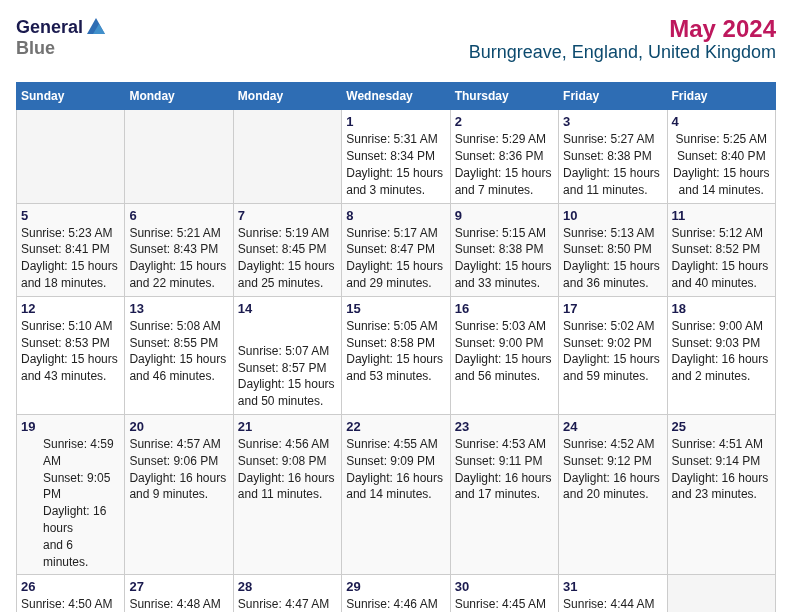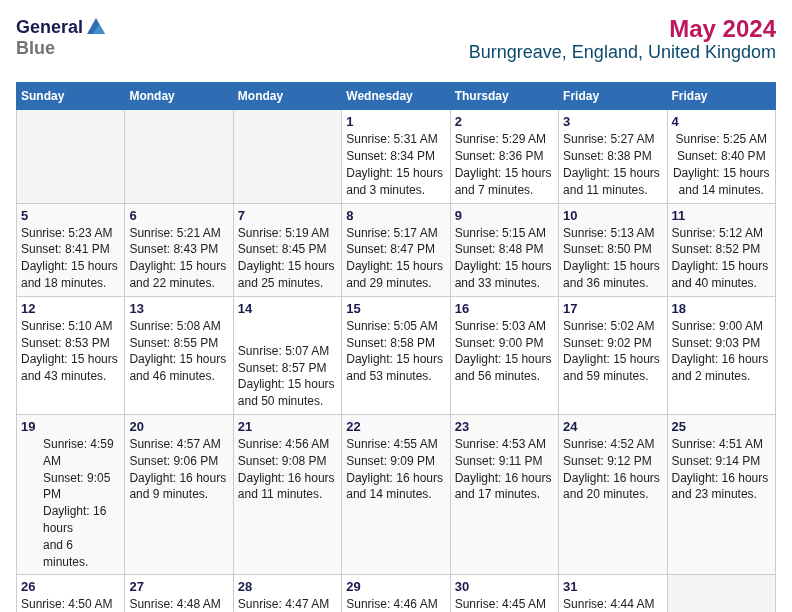--- a/index.html
+++ b/index.html
@@ -185,21 +185,21 @@
         <td>
           <span class="day-num">8</span>
           <div class="day-info" style="white-space: pre-line;">Sunrise: 5:17 AM
 Sunset: 8:47 PM
 Daylight: 15 hours
 and 29 minutes.</div>
         </td>
         <td>
           <span class="day-num">9</span>
           <div class="day-info" style="white-space: pre-line;">Sunrise: 5:15 AM
-Sunset: 8:48 PM
+Sunset: 8:38 PM
 Daylight: 15 hours
 and 33 minutes.</div>
         </td>
         <td>
           <span class="day-num">10</span>
           <div class="day-info" style="white-space: pre-line;">Sunrise: 5:13 AM
 Sunset: 8:50 PM
 Daylight: 15 hours
 and 36 minutes.</div>
         </td>

